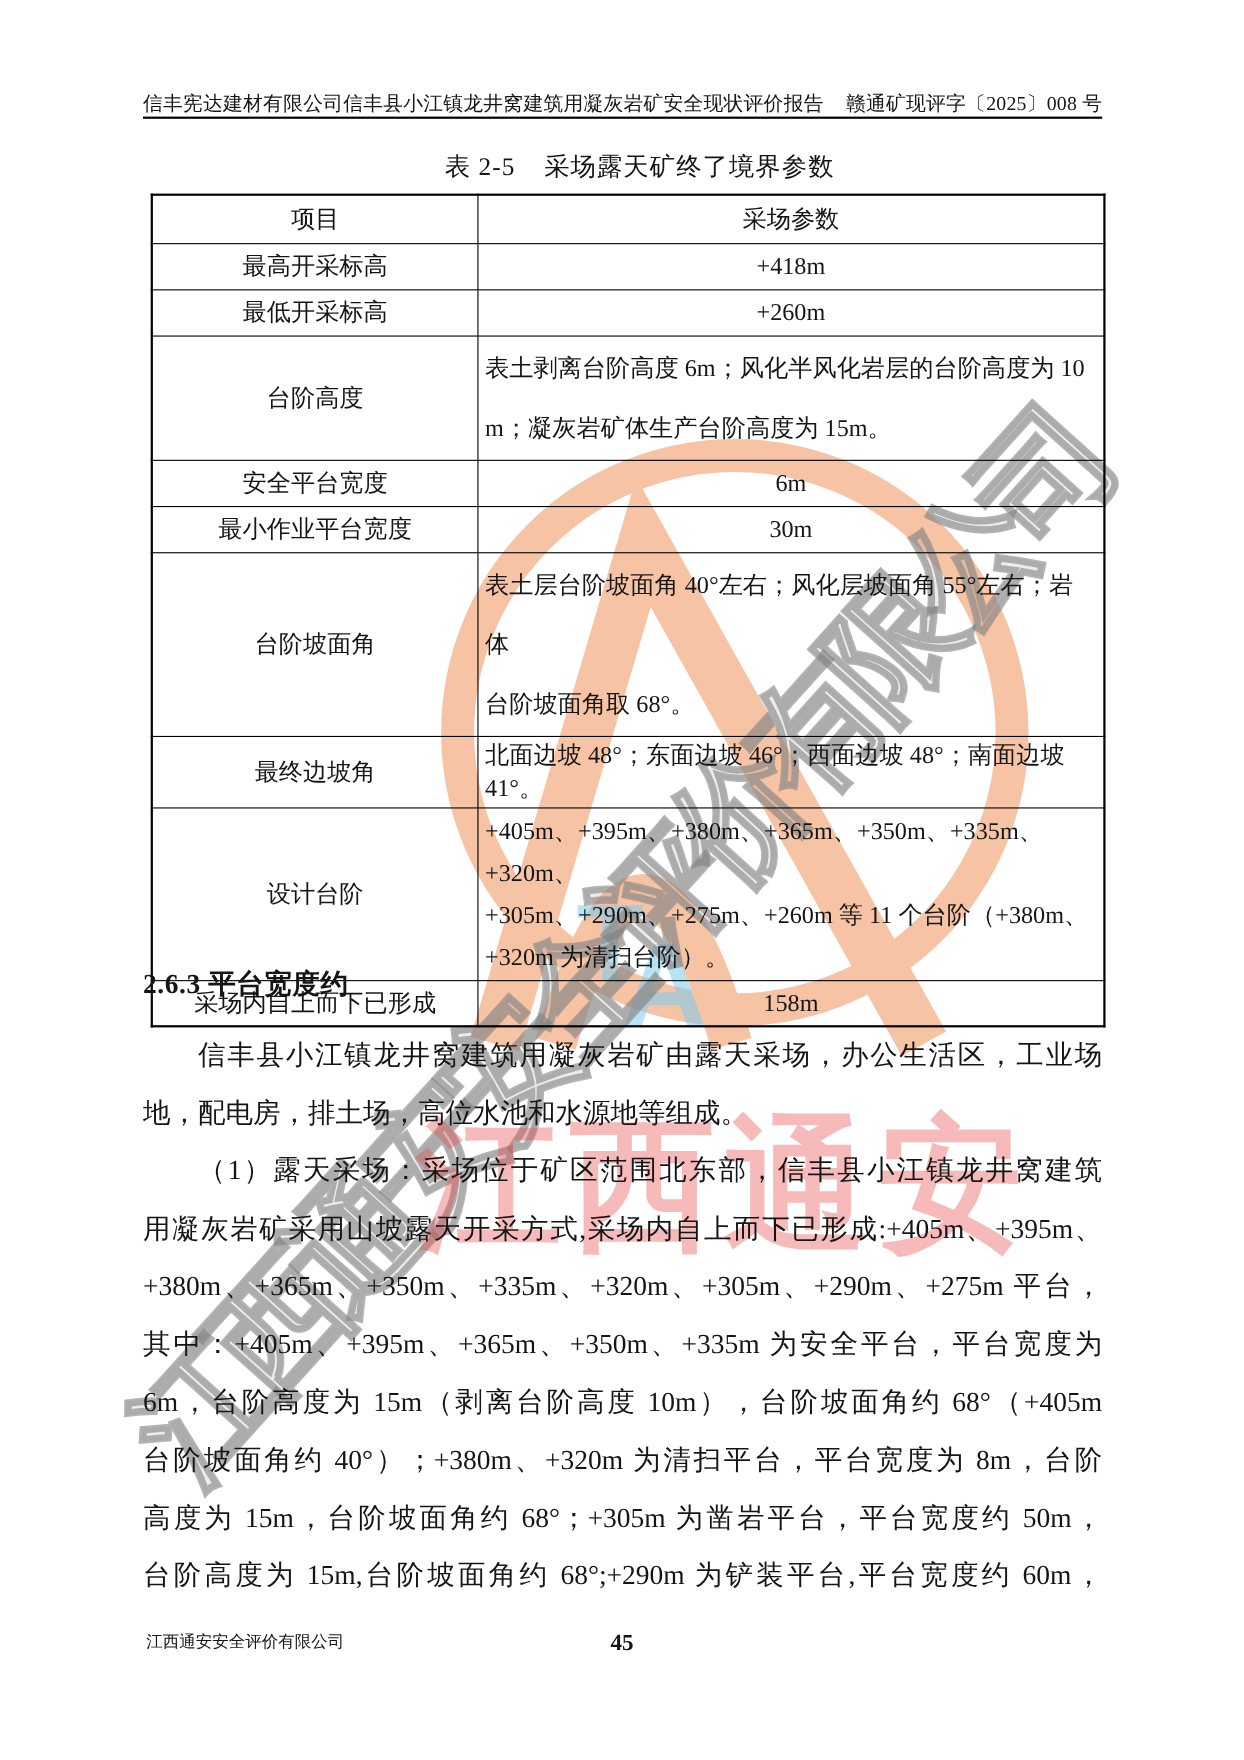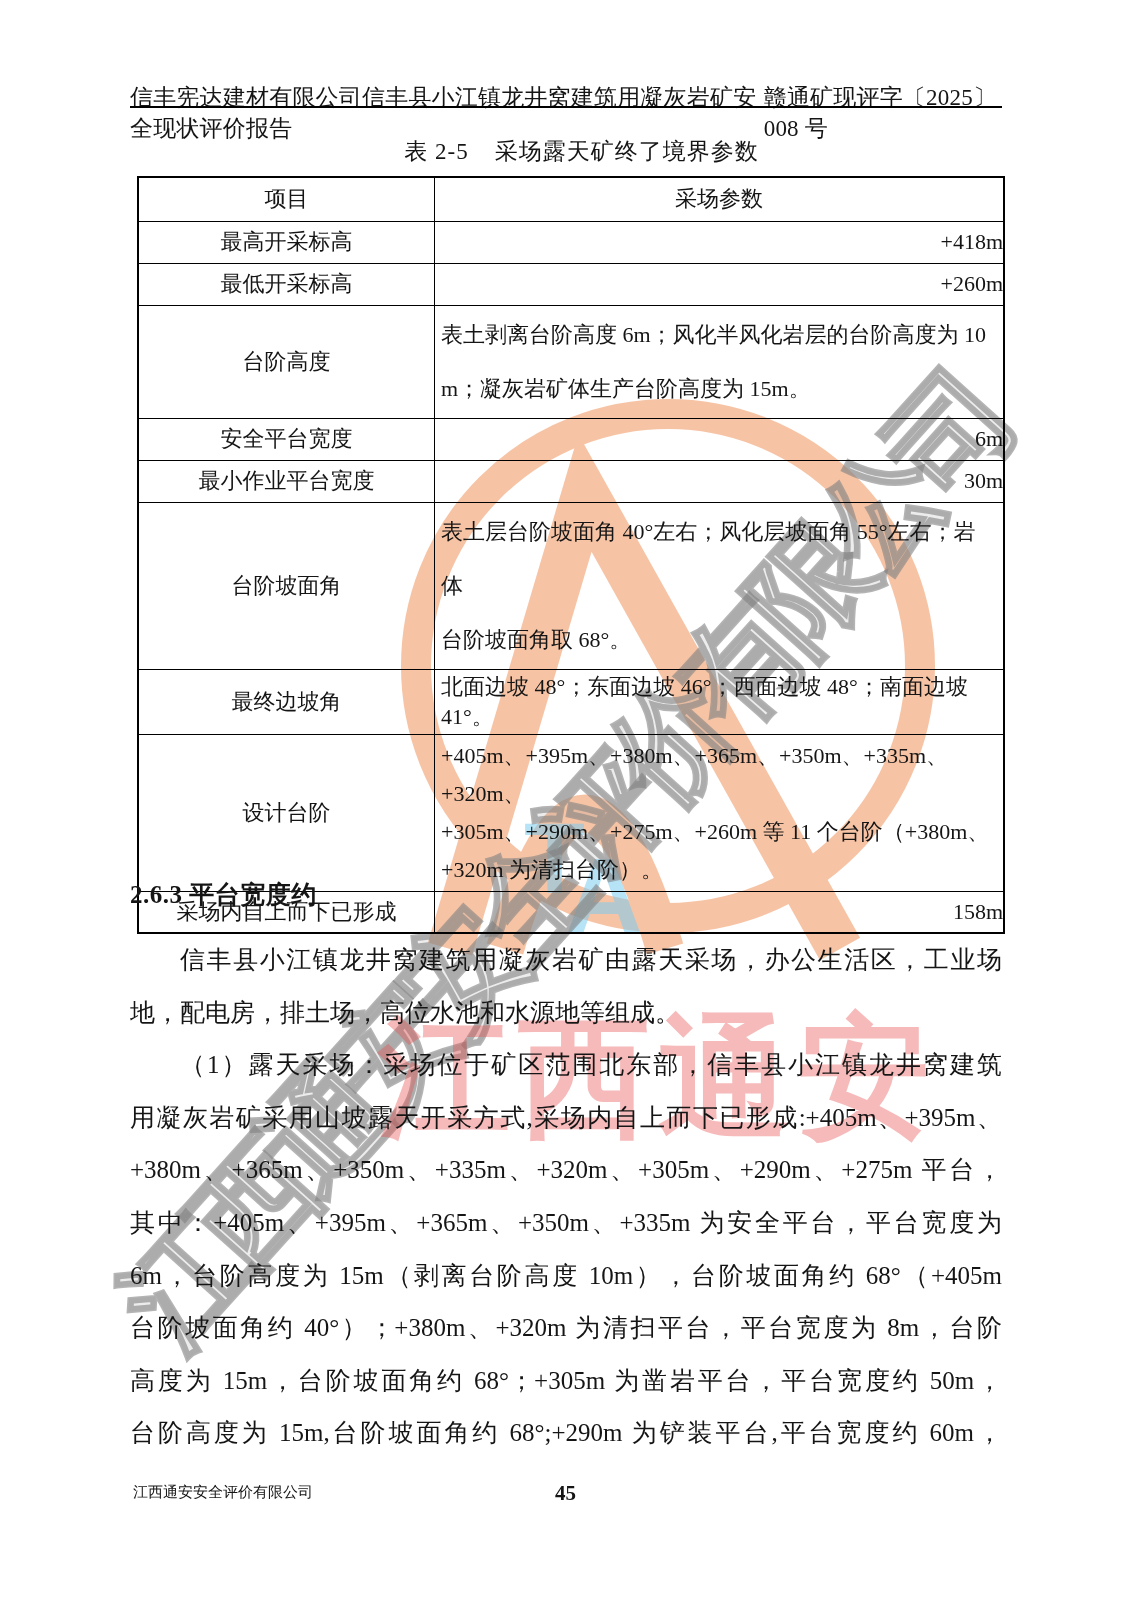--- a/index.html
+++ b/index.html
@@ -31,21 +31,21 @@
     position:absolute;left:378px;top:1012px;
     font-size:132px;font-weight:bold;letter-spacing:8px;line-height:1;
     color:var(--wm-red,#e84c4c);opacity:.38;white-space:nowrap;
     font-family:"Liberation Sans","DejaVu Sans",sans-serif;
   }
   
   .content{position:absolute;inset:0;z-index:1;}
   .header{
     position:absolute;left:130px;top:82px;width:872px;
     display:flex;justify-content:space-between;align-items:flex-start;
-    font-size:23px;letter-spacing:.2px;
+    font-size:18px;letter-spacing:.2px;
   }
   .header-rule{position:absolute;left:130px;top:106px;width:872px;height:0;
     border-top:2px solid #000;}
   .table-title{
     position:absolute;left:16px;top:136px;width:100%;
     text-align:center;font-size:23px;font-weight:normal;letter-spacing:1px;
   }
   .title-gap{display:inline-block;width:26px;}
   .params-table{
     position:absolute;left:137px;top:176px;width:868px;
@@ -53,21 +53,21 @@
     font-size:22px;
   }
   .params-table td,.params-table th{
     border:1px solid #000;
     vertical-align:middle;
     font-weight:normal;
     padding:0;
   }
   .params-table{border:2px solid #000;}
   .col-item{width:295px;text-align:center;}
-  .cell-center{text-align:right;margin-top:20px;}
+  .cell-center{text-align:center;margin-top:20px;}
   .cell-left{text-align:left;padding:2px 8px 2px 6px !important;white-space:pre-line;}
   tr.h1{height:42px;}
   tr.hh{height:44px;}
   tr.h2{height:112px;}
   tr.h2 .cell-left{line-height:54px;}
   tr.h3{height:116px;}
   tr.h3 .cell-left{line-height:38px;}
   .section-heading{
     position:absolute;left:130px;top:878px;
     font-size:25px;font-weight:bold;letter-spacing:.5px;

